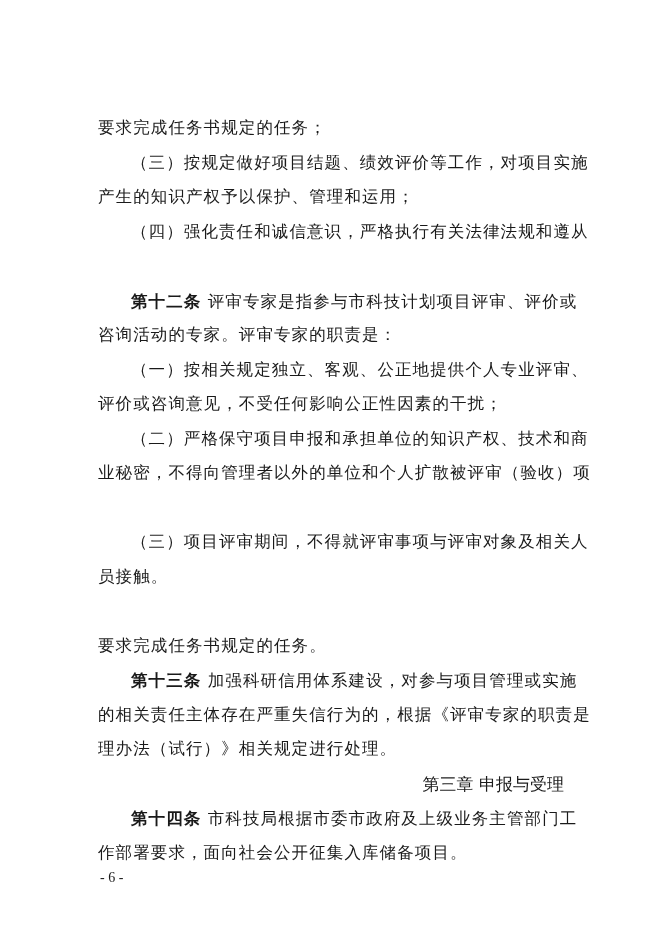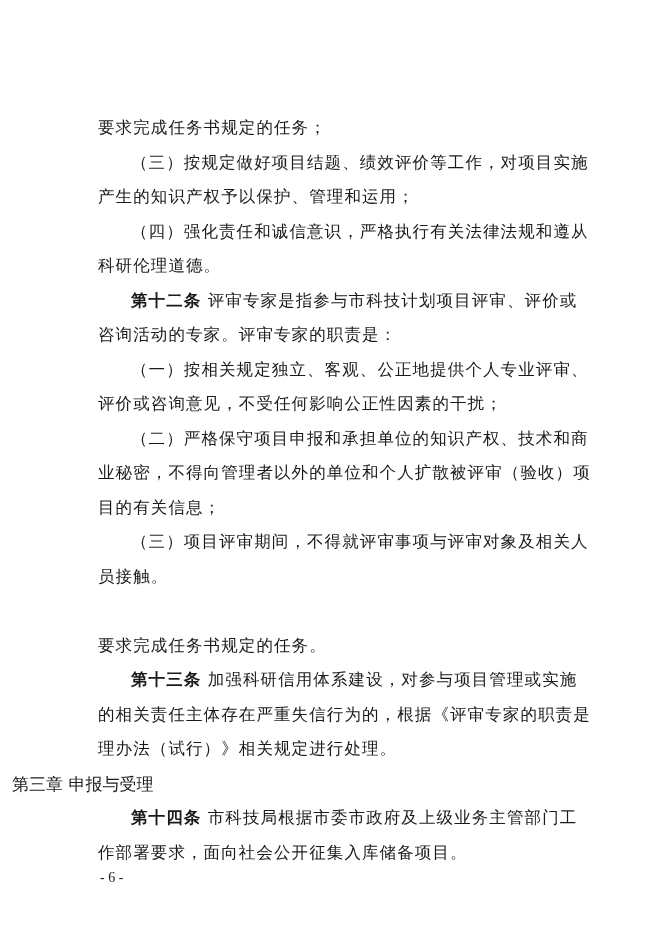--- a/index.html
+++ b/index.html
@@ -2,46 +2,44 @@
 <html><head>
 <meta charset="utf-8">
 <style>
   html, body { margin: 0; padding: 0; background: #ffffff; }
   body { width: 662px; height: 936px; position: relative; overflow: hidden;
          font-family: "DejaVu Serif", "Liberation Serif", serif; color: #1a1a1a; }
   .page { position: absolute; left: 12px; top: 0; width: 662px; height: 936px; background: #fff; }
   .line { position: absolute; left: 86px; width: 492px; font-size: 16.5px; line-height: 20px;
           white-space: nowrap; letter-spacing: 1.1px; }
   .indent { left: 119px; }
-  .bold { font-weight: bold; font-family: Liberation Serif, serif; }
-  .heading { position: absolute; left: 0; width: 552px; text-align: left; font-size: 17px;
+  .bold { font-weight: bold; font-family: Liberation Sans, sans-serif; }
+  .heading { position: absolute; left: 0; width: 552px; text-align: right; font-size: 17px;
              font-family: "DejaVu Sans", sans-serif; line-height: 20px; }
   .pagenum { position: absolute; left: 88px; top: 870px; font-size: 14px;
              font-family: "Liberation Serif", serif; }
 </style>
 </head>
 <body>
 
 <div class="page">
   <div class="line" style="top:118px">要求完成任务书规定的任务；</div>
   <div class="line indent" style="top:153px">（三）按规定做好项目结题、绩效评价等工作，对项目实施</div>
   <div class="line" style="top:187px">产生的知识产权予以保护、管理和运用；</div>
   <div class="line indent" style="top:222px">（四）强化责任和诚信意识，严格执行有关法律法规和遵从</div>
-  <div class="line" style="top:256px">科研伦理道德。</div>
 
   <div class="line indent" style="top:291px">
     <span class="bold">第十二条</span>
     <span>评审专家是指参与市科技计划项目评审、评价或</span>
   </div>
   <div class="line" style="top:325px">咨询活动的专家。评审专家的职责是：</div>
   <div class="line" style="top:394px">评价或咨询意见，不受任何影响公正性因素的干扰；</div>
   <div class="line indent" style="top:360px">（一）按相关规定独立、客观、公正地提供个人专业评审、</div>
   <div class="line indent" style="top:429px">（二）严格保守项目申报和承担单位的知识产权、技术和商</div>
   <div class="line" style="top:463px">业秘密，不得向管理者以外的单位和个人扩散被评审（验收）项</div>
-  <div class="line" style="top:498px">目的有关信息；</div>
   <div class="line" style="top:567px">员接触。</div>
   <div class="line indent" style="top:532px">（三）项目评审期间，不得就评审事项与评审对象及相关人</div>
   <div class="line" style="top:636px">要求完成任务书规定的任务。</div>
 
   <div class="line indent" style="top:670px">
     <span class="bold">第十三条</span>
     <span>加强科研信用体系建设，对参与项目管理或实施</span>
   </div>
   <div class="line" style="top:705px">的相关责任主体存在严重失信行为的，根据《评审专家的职责是</div>
   <div class="line" style="top:739px">理办法（试行）》相关规定进行处理。</div>

